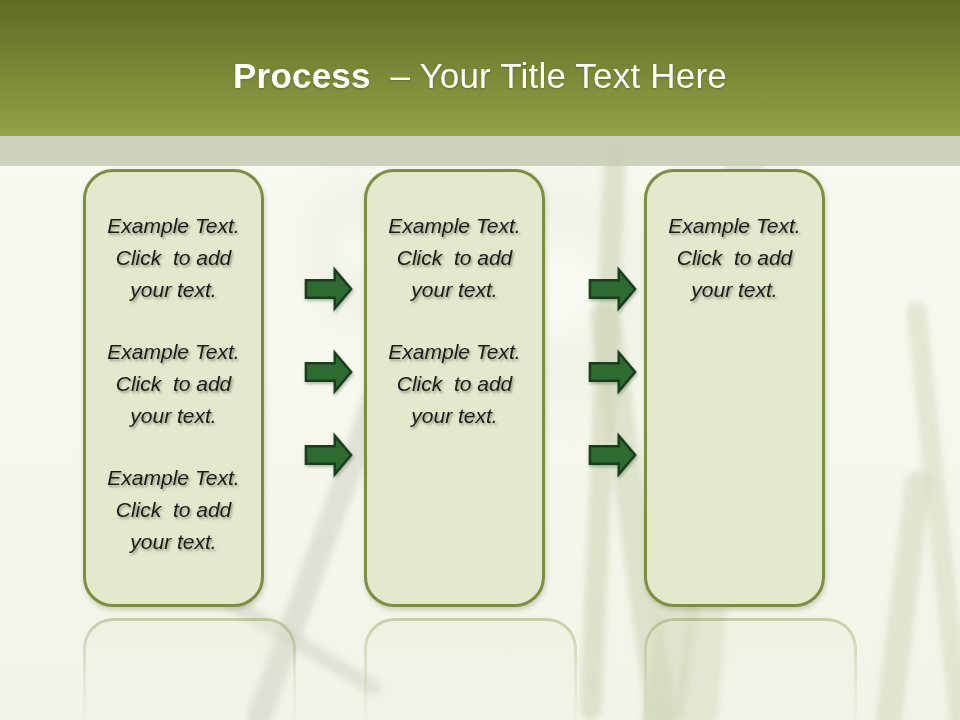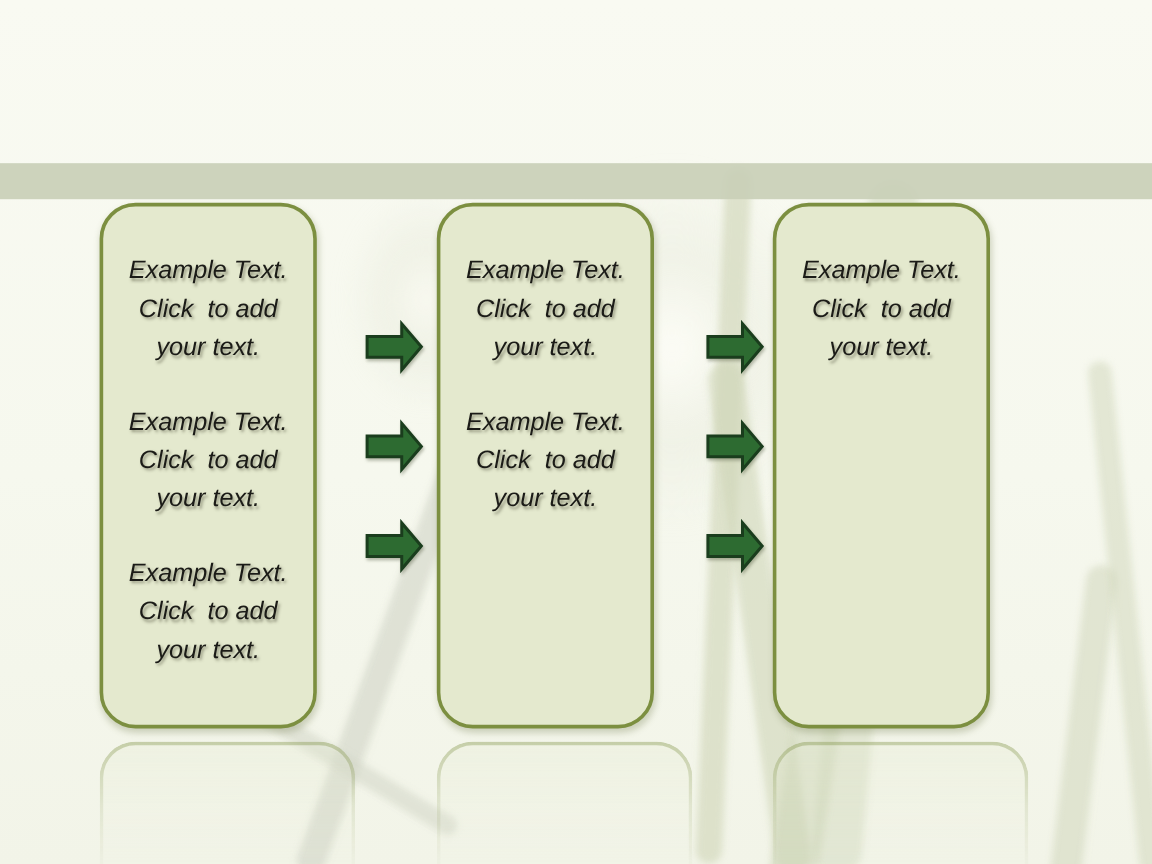--- a/index.html
+++ b/index.html
@@ -114,20 +114,23 @@
     <div class="stem" style="left:310px; top:350px; width:24px; height:390px; background: rgba(208,211,198,0.6); transform: rotate(20deg);"></div>
     <div class="stem" style="left:592px; top:140px; width:22px; height:580px; background: rgba(213,219,192,0.75); transform: rotate(2.5deg);"></div>
     <div class="stem" style="left:618px; top:300px; width:30px; height:430px; background: rgba(206,213,184,0.6); transform: rotate(-8deg);"></div>
     <div class="stem" style="left:700px; top:150px; width:42px; height:580px; background: rgba(214,220,194,0.55); transform: rotate(5deg);"></div>
     <div class="stem" style="left:650px; top:560px; width:40px; height:220px; background: rgba(204,211,182,0.5); transform: rotate(9deg);"></div>
     <div class="stem" style="left:890px; top:470px; width:26px; height:270px; background: rgba(206,212,184,0.5); transform: rotate(7deg);"></div>
     <div class="stem" style="left:120px; top:612px; width:280px; height:16px; background: rgba(210,213,198,0.55); transform: rotate(31deg);"></div>
     <div class="stem" style="left:960px; top:300px; width:20px; height:430px; background: rgba(208,214,186,0.5); transform: rotate(-6deg); margin-left:-32px;"></div>
   </div>
 
+  <div class="header">
+    <div class="title"><span class="bold">Process</span><span>  – Your Title Text Here</span></div>
+  </div>
   <div class="band"></div>
 
   <div class="refl b1"></div>
   <div class="refl b2"></div>
   <div class="refl b3"></div>
 
   <div class="pbox b1">
     <div class="para">Example Text.
 Click  to add
 your text.</div>

